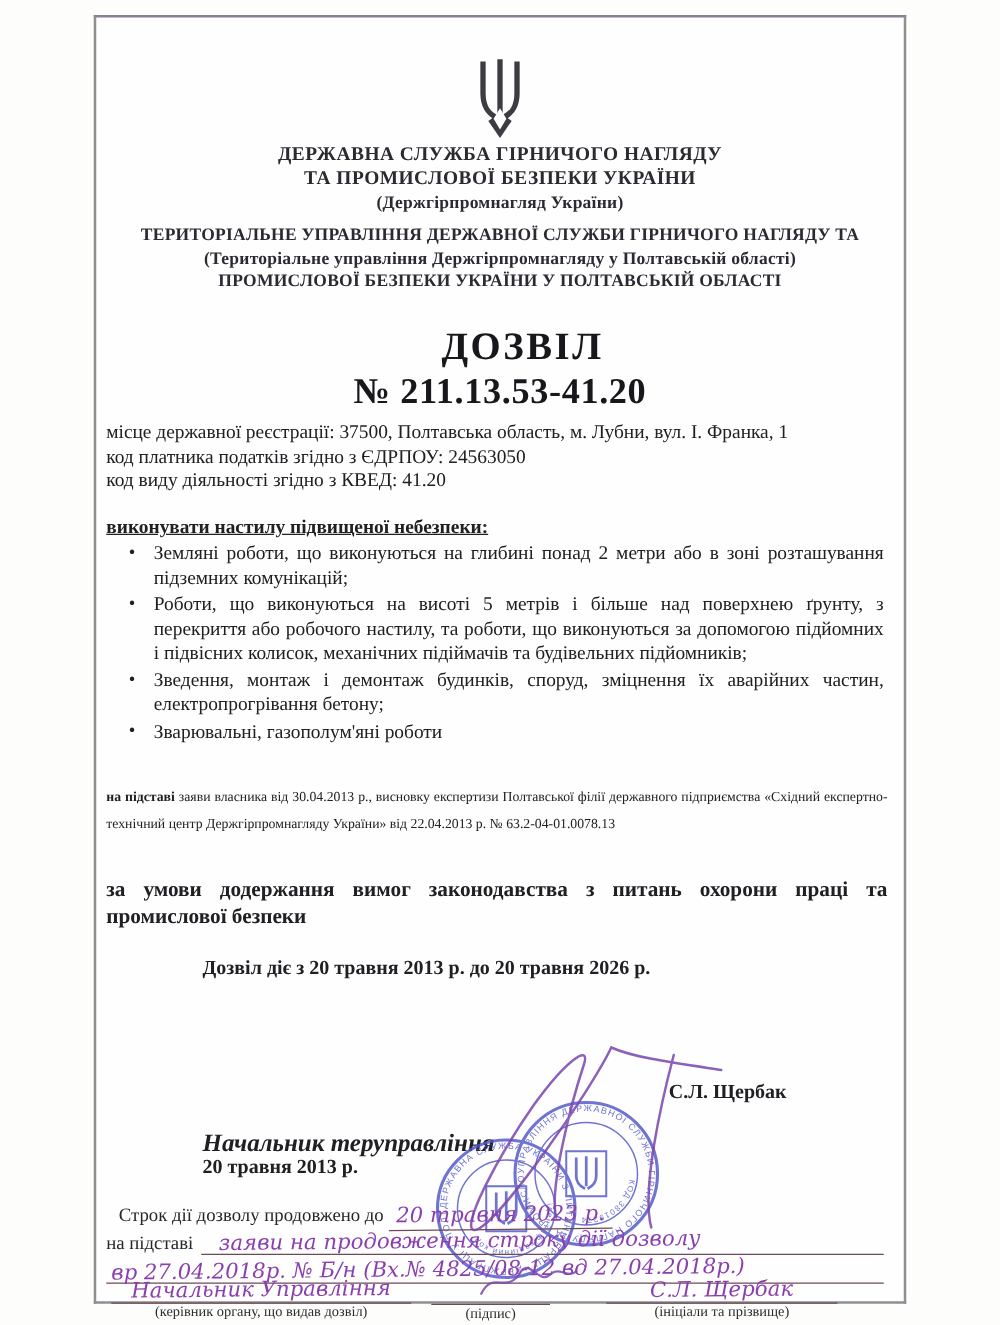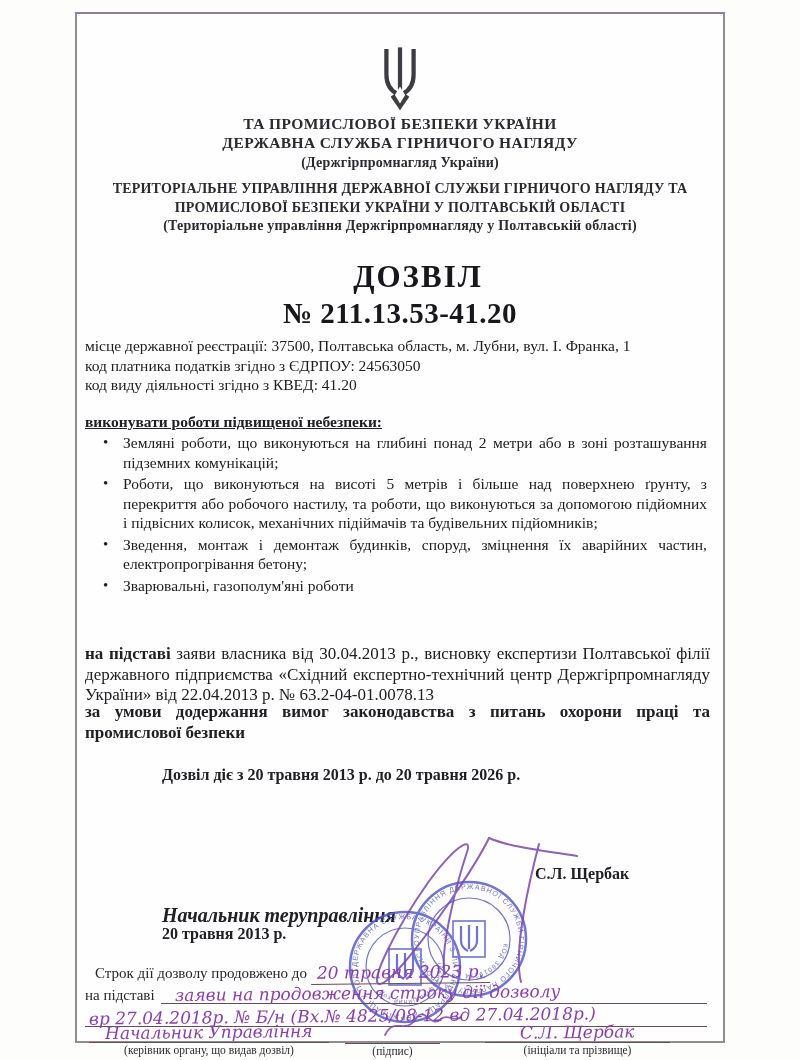--- a/index.html
+++ b/index.html
@@ -26,21 +26,21 @@
   .terr-block{top:166px;font-weight:bold;font-size:14px;line-height:18.5px;letter-spacing:.2px;color:#2a2a33;}
   
   .title{top:245px;font-weight:bold;font-size:31px;letter-spacing:2px;color:#17171c;margin-left:36px;}
   .number{top:283px;font-weight:bold;font-size:29px;letter-spacing:.5px;color:#17171c;}
   
   .body1{top:322px;left:8px;width:625px;font-size:15.5px;line-height:19.5px;}
   .works-head{top:399px;left:8px;font-size:15.5px;font-weight:bold;text-decoration:underline;}
   ul.hazards{top:419px;left:8px;width:622px;margin:0;padding:0;list-style:none;font-size:15.5px;line-height:19.5px;}
   ul.hazards li{position:relative;padding-left:38px;text-align:justify;margin-bottom:2px;}
   ul.hazards li::before{content:"•";position:absolute;left:18px;top:0;font-size:15px;}
-  .basis{top:630px;left:8px;width:625px;font-size:17px;line-height:20.5px;text-align:justify;}
+  .basis{top:614px;left:8px;width:625px;font-size:11px;line-height:20.5px;text-align:justify;}
   .condition{top:687px;left:8px;width:625px;font-size:17px;line-height:21px;font-weight:bold;text-align:justify;}
   .validity{top:752px;left:85px;font-size:16px;font-weight:bold;}
   
   .sign-title{top:890px;left:85px;font-size:20px;font-weight:bold;font-style:italic;}
   .sign-name{top:851px;left:458px;font-size:16px;font-weight:bold;}
   .date2013{top:911px;left:85px;font-size:16px;font-weight:bold;}
   
   .ext{font-size:15px;color:#26262b;}
   .hw{
     font-family:"DejaVu Serif",serif;font-style:italic;
@@ -69,41 +69,41 @@
     <g fill="none" stroke="#3c3c42" stroke-width="5">
       <path d="M27 4 V58"></path>
       <path d="M11 6 V36 C11 49 16 55 24 59"></path>
       <path d="M43 6 V36 C43 49 38 55 30 59"></path>
     </g>
     <path d="M27 54 L16 62 L27 78 L38 62 Z" fill="#3c3c42"></path>
     <path d="M27 50 L21 60 L27 70 L33 60 Z" fill="#fefefe"></path>
   </svg>
 
   <div class="abs center org-block">
+    <div>ДЕРЖАВНА СЛУЖБА ГІРНИЧОГО НАГЛЯДУ</div>
     <div>ТА  ПРОМИСЛОВОЇ БЕЗПЕКИ УКРАЇНИ</div>
-    <div>ДЕРЖАВНА СЛУЖБА ГІРНИЧОГО НАГЛЯДУ</div>
     <div class="org-abbr">(Держгірпромнагляд України)</div>
   </div>
 
   <div class="abs center terr-block">
     <div>ТЕРИТОРІАЛЬНЕ УПРАВЛІННЯ ДЕРЖАВНОЇ СЛУЖБИ ГІРНИЧОГО НАГЛЯДУ ТА</div>
+    <div>(Територіальне управління Держгірпромнагляду у Полтавській області)</div>
     <div>ПРОМИСЛОВОЇ БЕЗПЕКИ УКРАЇНИ  У ПОЛТАВСЬКІЙ ОБЛАСТІ</div>
-    <div>(Територіальне управління Держгірпромнагляду у Полтавській області)</div>
   </div>
 
   <div class="abs center title">ДОЗВІЛ</div>
   <div class="abs center number">№ 211.13.53-41.20</div>
 
   <div class="abs body1">
     <div>місце державної реєстрації: 37500, Полтавська область, м. Лубни, вул. І. Франка, 1</div>
     <div>код платника податків згідно з ЄДРПОУ: 24563050</div>
     <div>код виду діяльності згідно з КВЕД: 41.20</div>
   </div>
 
-  <div class="abs works-head">виконувати роботи підвищеної небезпеки:</div>
+  <div class="abs works-head">виконувати настилу підвищеної небезпеки:</div>
 
   <ul class="abs hazards">
     <li>Земляні роботи, що виконуються на глибині понад 2 метри або в зоні розташування підземних комунікацій;</li>
     <li>Роботи, що виконуються на висоті 5 метрів і більше над поверхнею ґрунту, з перекриття або робочого настилу, та роботи, що виконуються за допомогою підйомних і підвісних колисок, механічних підіймачів та будівельних підйомників;</li>
     <li>Зведення, монтаж і демонтаж будинків, споруд, зміцнення їх аварійних частин, електропрогрівання бетону;</li>
     <li>Зварювальні, газополум'яні роботи</li>
   </ul>
 
   <div class="abs basis">
     <b>на підставі</b><span> заяви власника від 30.04.2013 р., висновку експертизи Полтавської філії державного підприємства «Східний експертно-технічний центр Держгірпромнагляду України» від 22.04.2013 р. № 63.2-04-01.0078.13</span>

